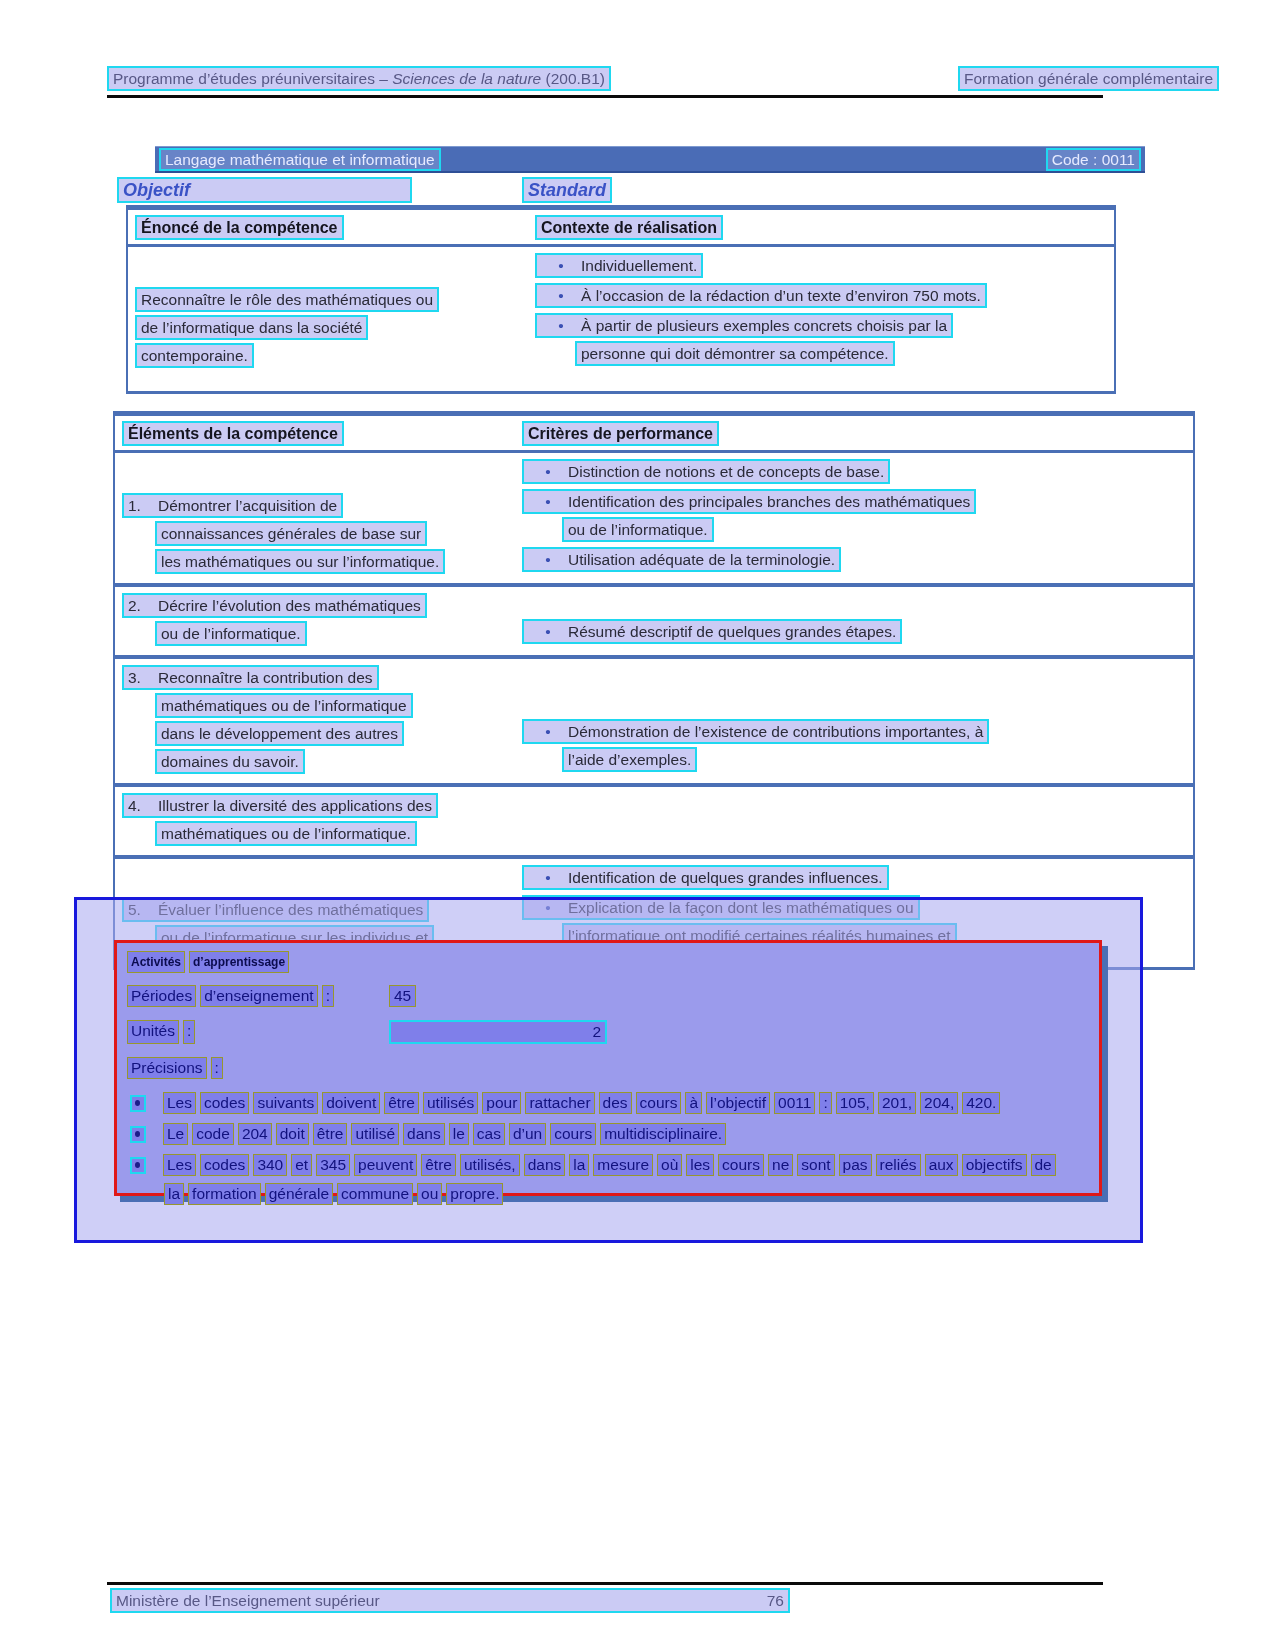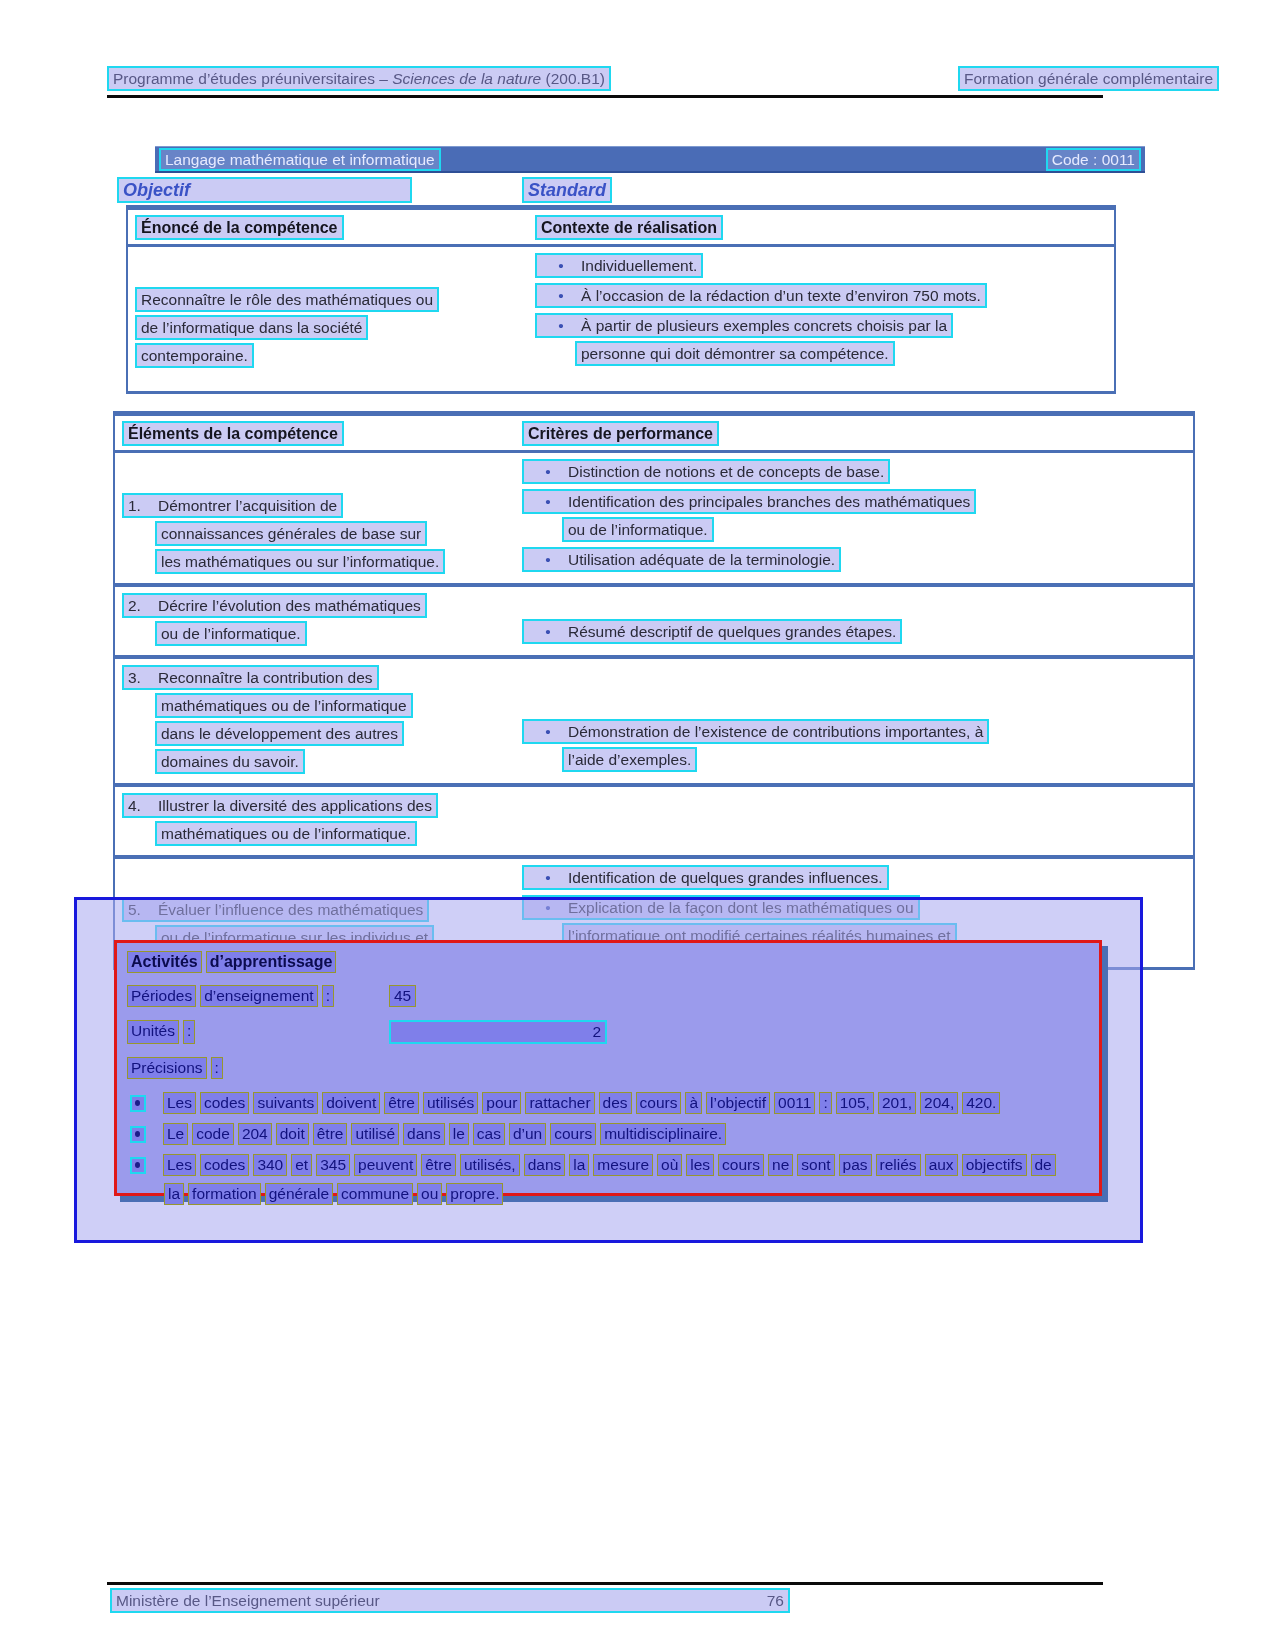--- a/index.html
+++ b/index.html
@@ -59,21 +59,21 @@
   
   .redbox { position:absolute; left:37px; top:40px; width:988px; height:256px; box-sizing:border-box;
             border:3px solid #e01818; background:#9b9bec; box-shadow:6px 6px 0 #4a6fb5;
             padding:8px 8px 0 10px; font-size:15.5px; color:#12127e; }
 
   
   .words { display:flex; gap:4px; }
   .w { display:inline-block; background:#7f7fea; border:1px solid #97972e; padding:0 3px;
        line-height:20px; color:#12127e; white-space:nowrap; }
   .ahead { margin-bottom:12px; }
-  .ahead .w { font-weight:bold; color:#0b0b4e; font-size:16px; }
+  .ahead .w { font-weight:bold; color:#0b0b4e; font-size:12px; }
   .afield { display:flex; margin-bottom:13px; }
   .albl { width:262px; }
   .aval { display:inline-block; background:#7f7fea; border:1px solid #97972e; padding:0 4px;
           line-height:20px; color:#12127e; }
   .aval-wide { width:206px; text-align:right; border:2px solid #1fd8f0; }
   .abrow { display:flex; margin-bottom:9px; }
   .amark { flex:0 0 auto; width:12px; height:13px; margin:3px 17px 0 3px;
            background:#7f7fea; border:2px solid #1fd8f0; position:relative; }
   .amark::after { content:""; position:absolute; left:3px; top:3px; width:5px; height:6px;
                   background:#1c1c8a; border-radius:50%; }

